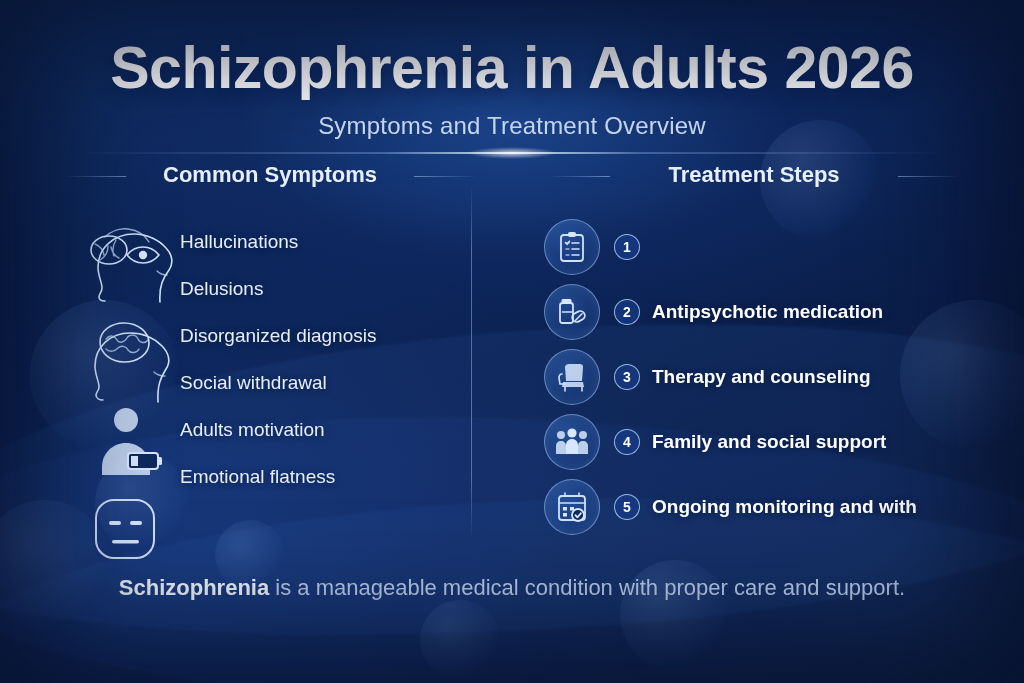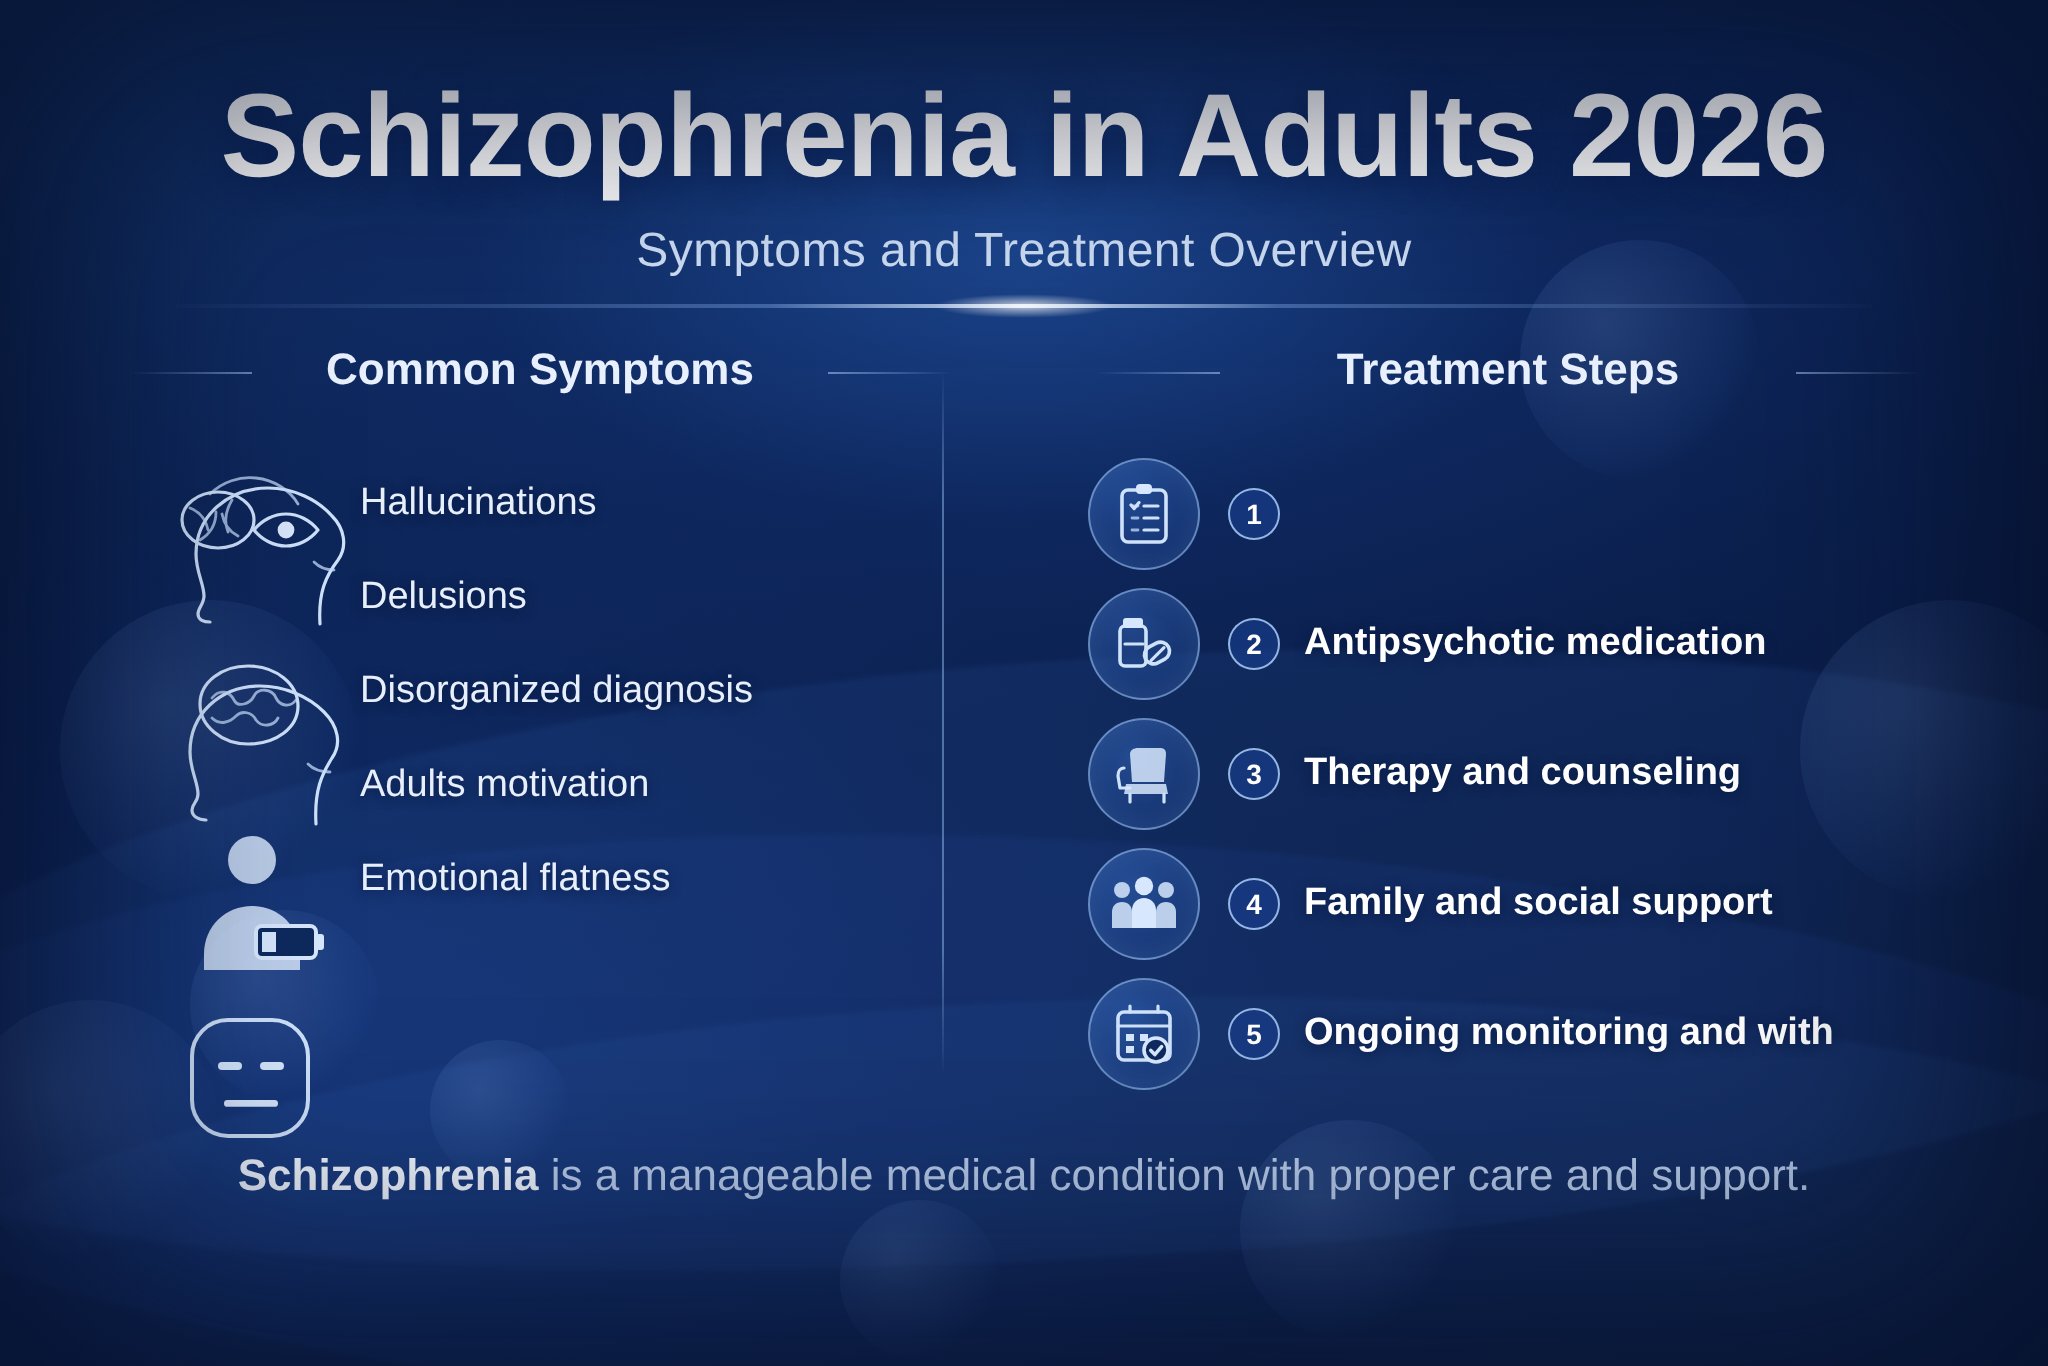--- a/index.html
+++ b/index.html
@@ -77,21 +77,21 @@
     top: -5px;
     width: 90px;
     height: 12px;
     transform: translateX(-50%);
     background: radial-gradient(ellipse at center, rgba(255,255,255,0.75), rgba(255,255,255,0) 70%);
   }
 
   
   #columns {
     position: absolute;
-    top: 172px;
+    top: 162px;
     left: 60px;
     right: 60px;
     height: 370px;
     display: flex;
   }
   .col { position: relative; flex: 1 1 0; }
   .col-left { padding-right: 18px; }
   .col-right { padding-left: 46px; }
   #vrule {
     position: absolute;
@@ -268,20 +268,23 @@
         <div class="symptom-row">
           <span class="symptom-label">Hallucinations</span>
         </div>
         <div class="symptom-row">
           <span class="symptom-label">Delusions</span>
         </div>
         <div class="symptom-row">
           <span class="symptom-label">Disorganized diagnosis</span>
         </div>
         <div class="symptom-row">
+          <span class="symptom-label">Social withdrawal</span>
+        </div>
+        <div class="symptom-row">
           <span class="symptom-label">Adults motivation</span>
         </div>
         <div class="symptom-row">
           <span class="symptom-label">Emotional flatness</span>
         </div>
       </div>
     </div>
 
     <div class="col col-right">
       <div class="col-heading">

